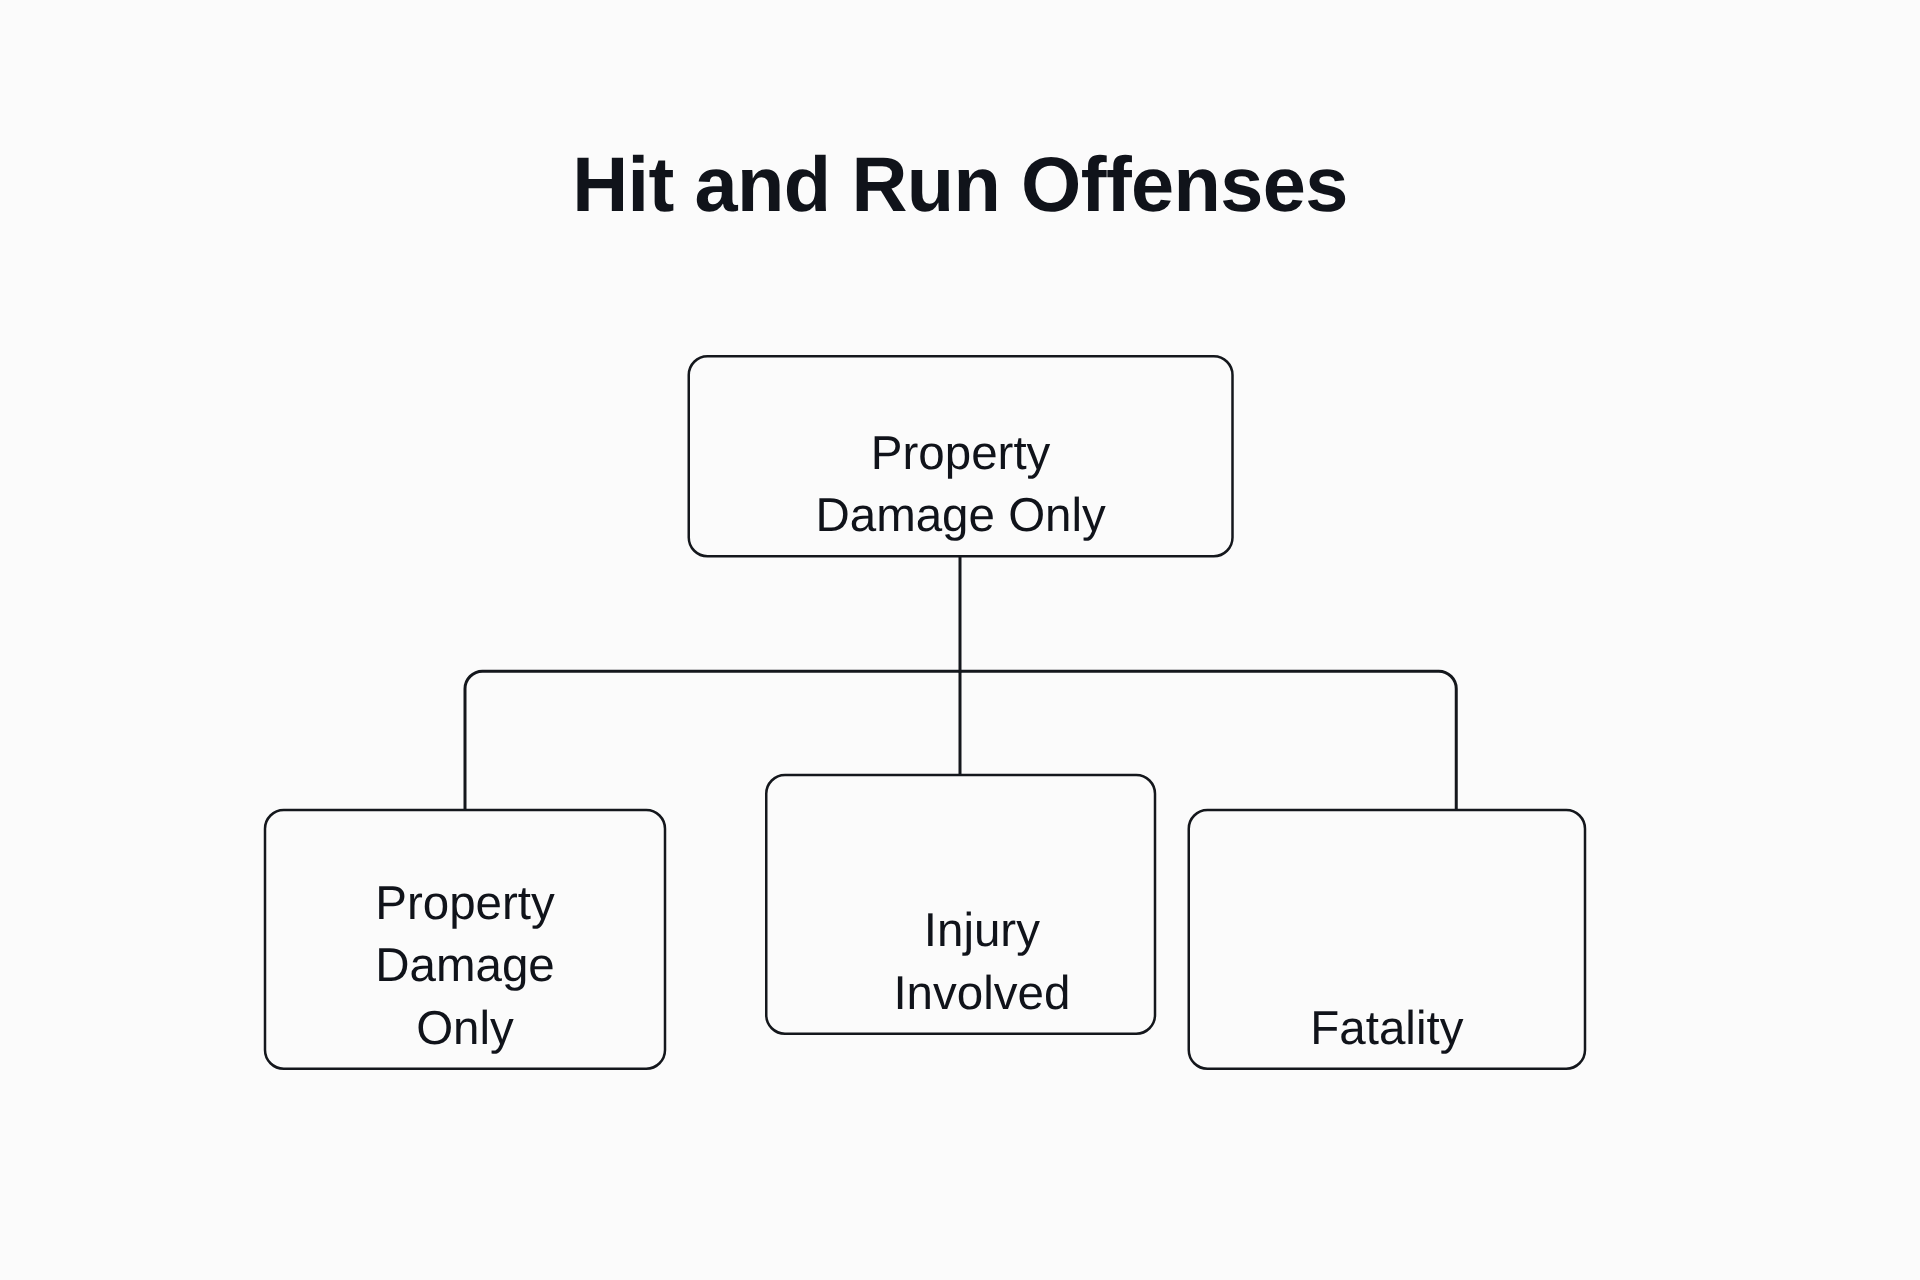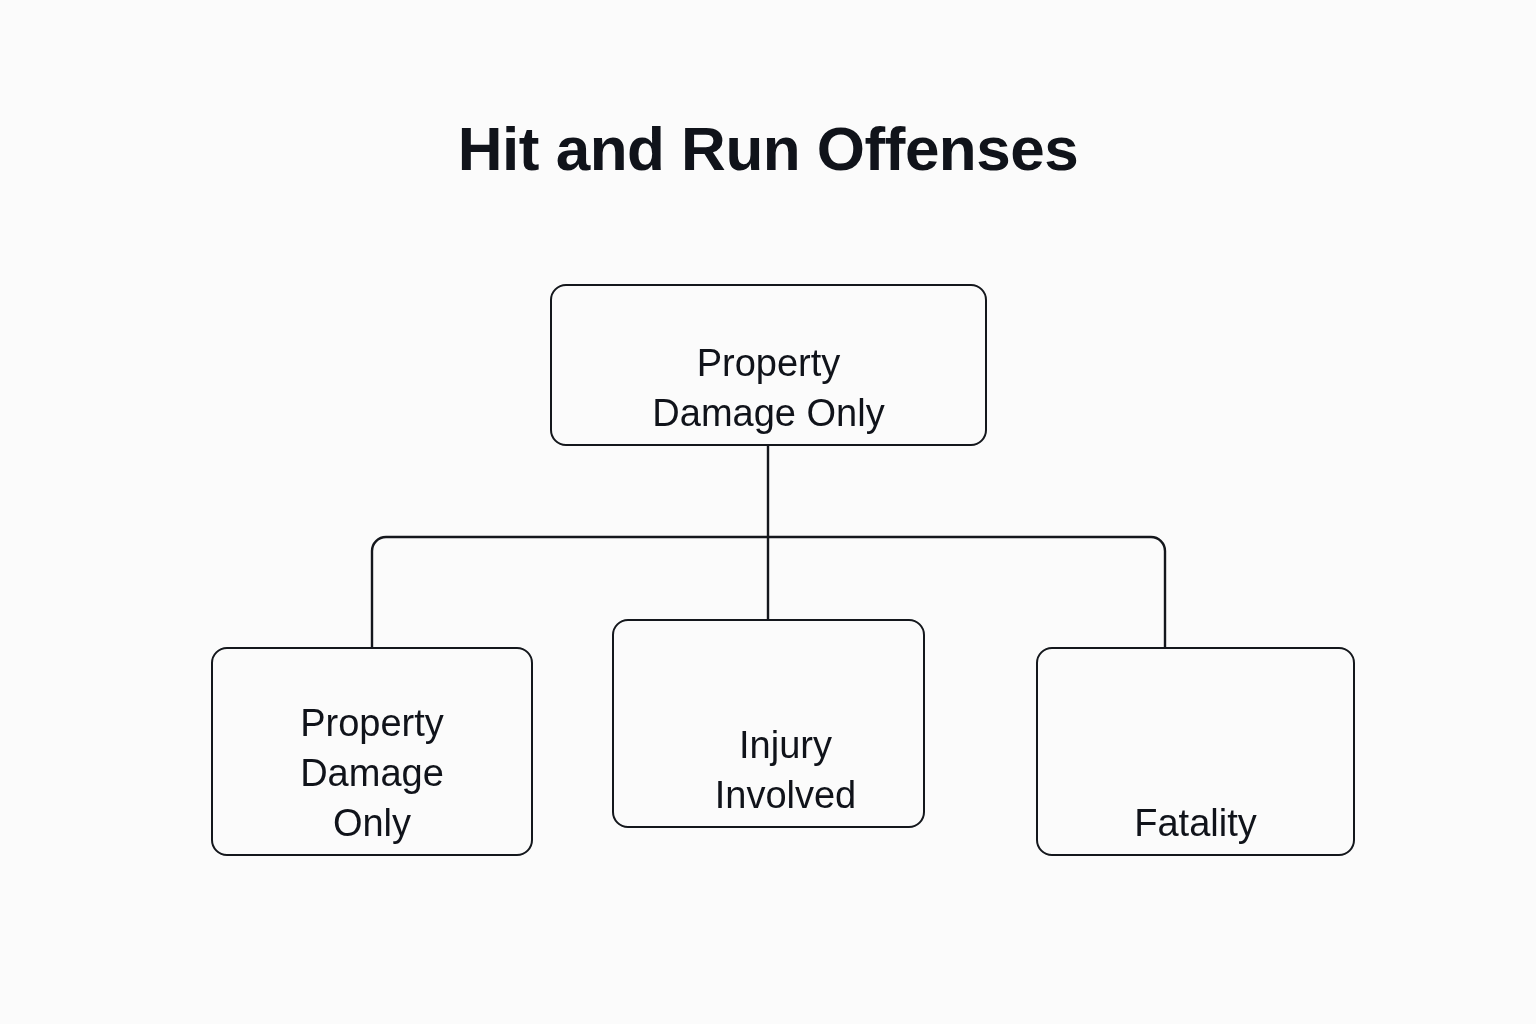--- a/index.html
+++ b/index.html
@@ -88,21 +88,21 @@
     height: 209px;
   }
   #node-child-1 {
     left: 612px;
     top: 619px;
     width: 313px;
     height: 209px;
     padding-left: 44px;
   }
   #node-child-2 {
-    left: 1036px;
+    left: 950px;
     top: 647px;
     width: 319px;
     height: 209px;
   }
 </style>
 </head>
 <body>
 
 <div id="canvas">
 

